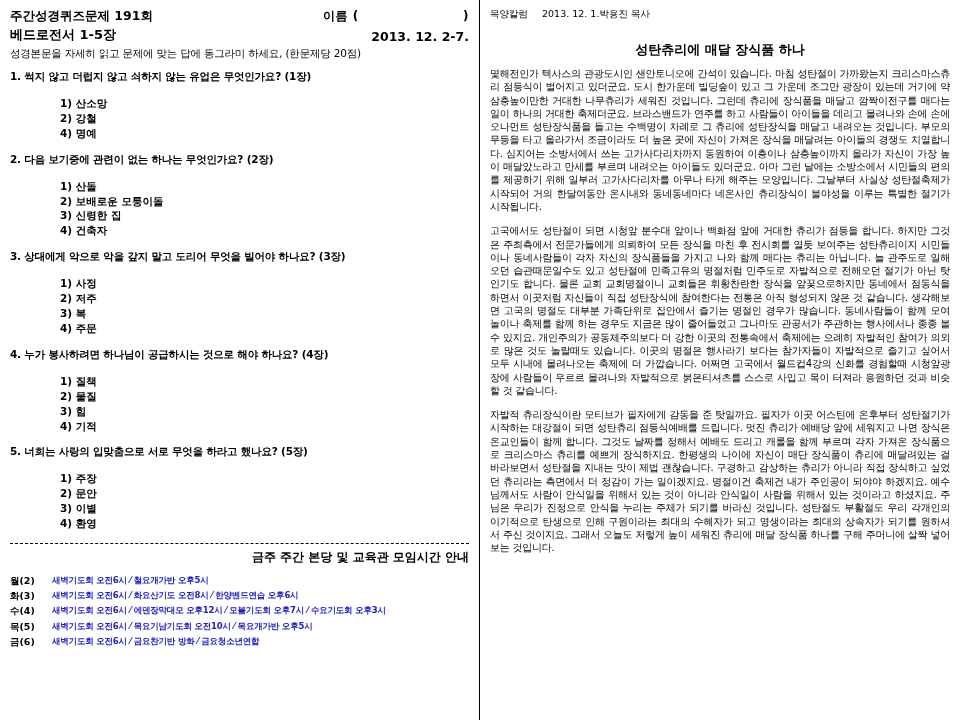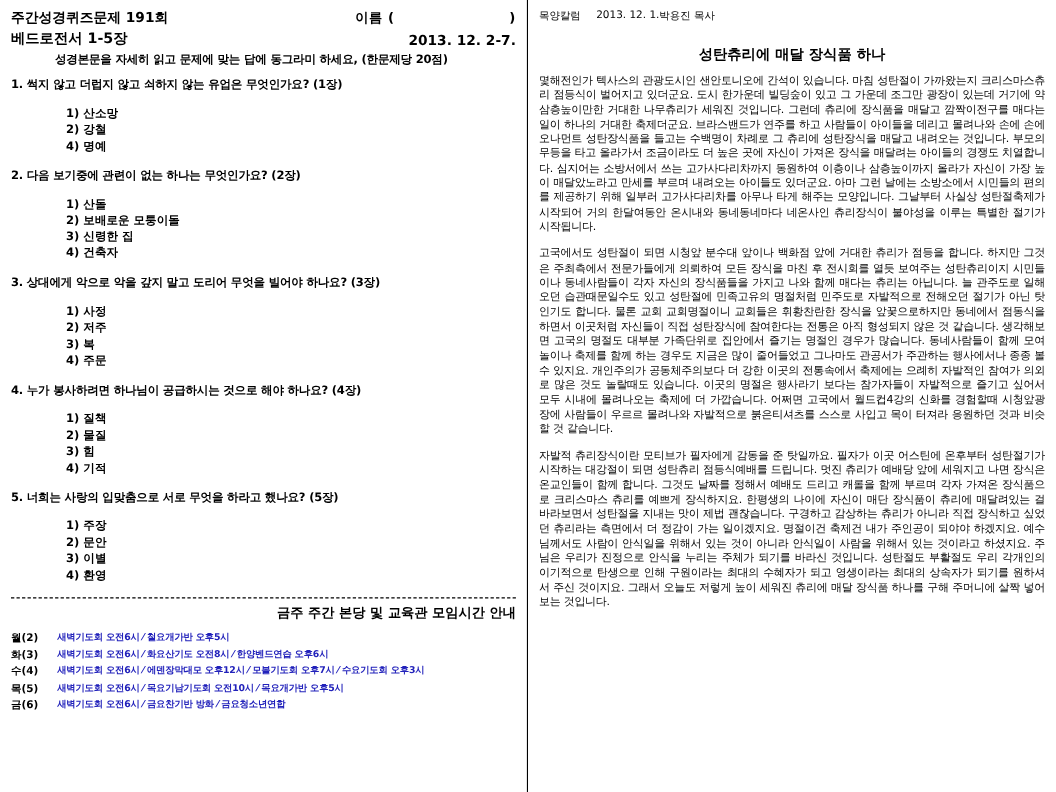--- a/index.html
+++ b/index.html
@@ -47,23 +47,22 @@
     align-items: flex-end;
     font-size: 13px;
     font-weight: bold;
     margin-top: 1px;
   }
   .quiz-date { font-size: 12.5px; font-weight: bold; }
   .quiz-inst {
     font-size: 10.5px;
     margin-top: 3px;
     margin-bottom: 9px;
-    font-weight: bold;
+    font-weight: normal;
     letter-spacing: -0.2px;
-    margin-left: 40px;
   }
   .q-block { margin-bottom: 7px; }
   .q-text {
     font-size: 10.5px;
     font-weight: bold;
     margin-bottom: 4px;
     letter-spacing: -0.2px;
   }
   .q-choices {
     margin: 12px;

